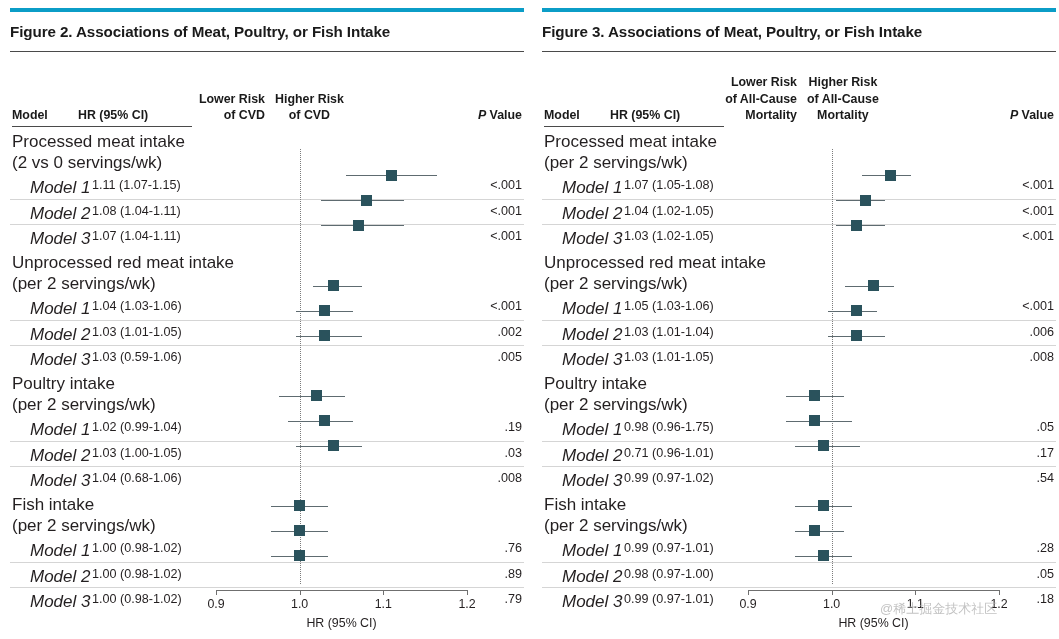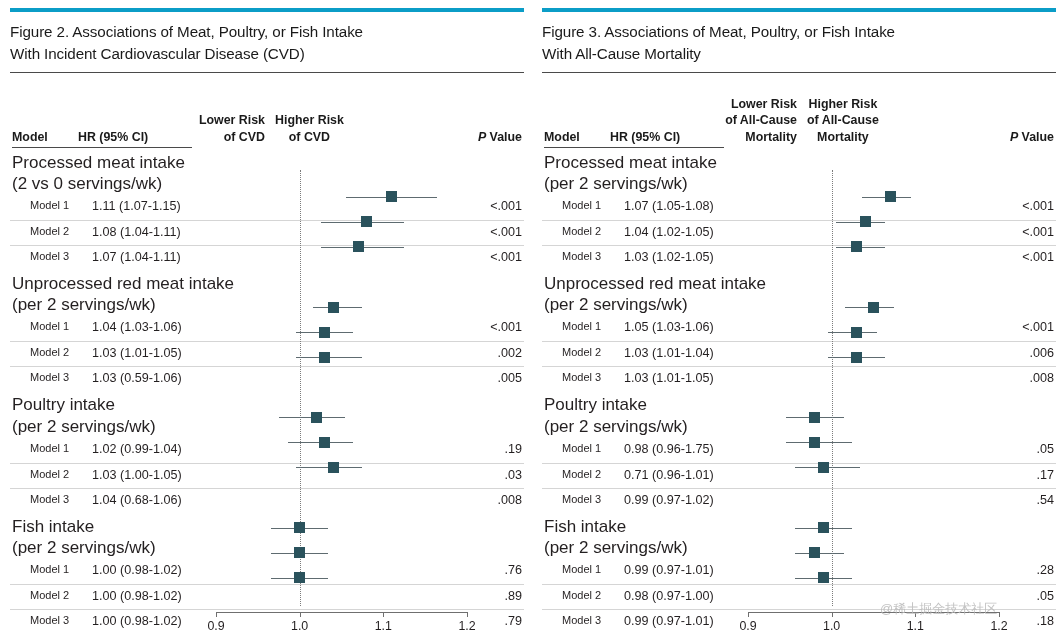--- a/index.html
+++ b/index.html
@@ -26,21 +26,21 @@
   .panel-right { left: 542px; }
 
   .top-rule {
     height: 4px;
     background: #0b9dc7;
     margin-top: 8px;
     width: 100%;
   }
   .fig-title {
     font-size: 15.2px;
-    font-weight: normal;
+    font-weight: bold;
     line-height: 1.42;
     letter-spacing: -0.1px;
     padding-top: 9px;
     color: #1a1a1a;
   }
   .fig-title .line { display: block; white-space: nowrap; }
 
   .title-rule {
     height: 1px;
     background: #4a4a4a;
@@ -96,22 +96,23 @@
   .row {
     position: relative;
     height: 25px;
     border-top: 1px solid #d5d5d5;
   }
   .row.first { border-top: none; }
   .row .label {
     position: absolute;
     left: 20px;
     top: 4px;
-    font-size: 11px;
-    white-space: nowrap;
+    font-size: 17px;
+    white-space: nowrap;
+    font-style: italic;
   }
   .row .est {
     position: absolute;
     left: 82px;
     top: 4px;
     font-size: 12.6px;
     white-space: nowrap;
   }
   .row .pval {
     position: absolute;
@@ -184,21 +185,20 @@
 </style>
 </head>
 <body>
 
 <div id="page">
 
   <div class="panel panel-left">
     <div class="top-rule"></div>
     <div class="fig-title">
       <span class="line">Figure 2. Associations of Meat, Poultry, or Fish Intake</span>
-      <span class="line">With Incident Cardiovascular Disease (CVD)</span>
     </div>
     <div class="title-rule"></div>
 
     <div class="table-wrap">
       <div class="colheads">
         <div class="ch ch-model">Model</div>
         <div class="ch ch-hr">HR (95% CI)</div>
         <div class="ch ch-lower">
           <div>Lower Risk</div>
           <div>of CVD</div>
@@ -325,21 +325,20 @@
           <div class="ticklabel" style="left: 457px; top: 531.875px;">1.2</div>
           <div class="axis-title" style="left: 331.5px; top: 550.875px;">HR (95% CI)</div>
         </div>
     </div>
   </div>
 
   <div class="panel panel-right">
     <div class="top-rule"></div>
     <div class="fig-title">
       <span class="line">Figure 3. Associations of Meat, Poultry, or Fish Intake</span>
-      <span class="line">With All-Cause Mortality</span>
     </div>
     <div class="title-rule"></div>
 
     <div class="table-wrap">
       <div class="colheads">
         <div class="ch ch-model">Model</div>
         <div class="ch ch-hr">HR (95% CI)</div>
         <div class="ch ch-lower">
           <div>Lower Risk</div>
           <div>of All-Cause</div>

